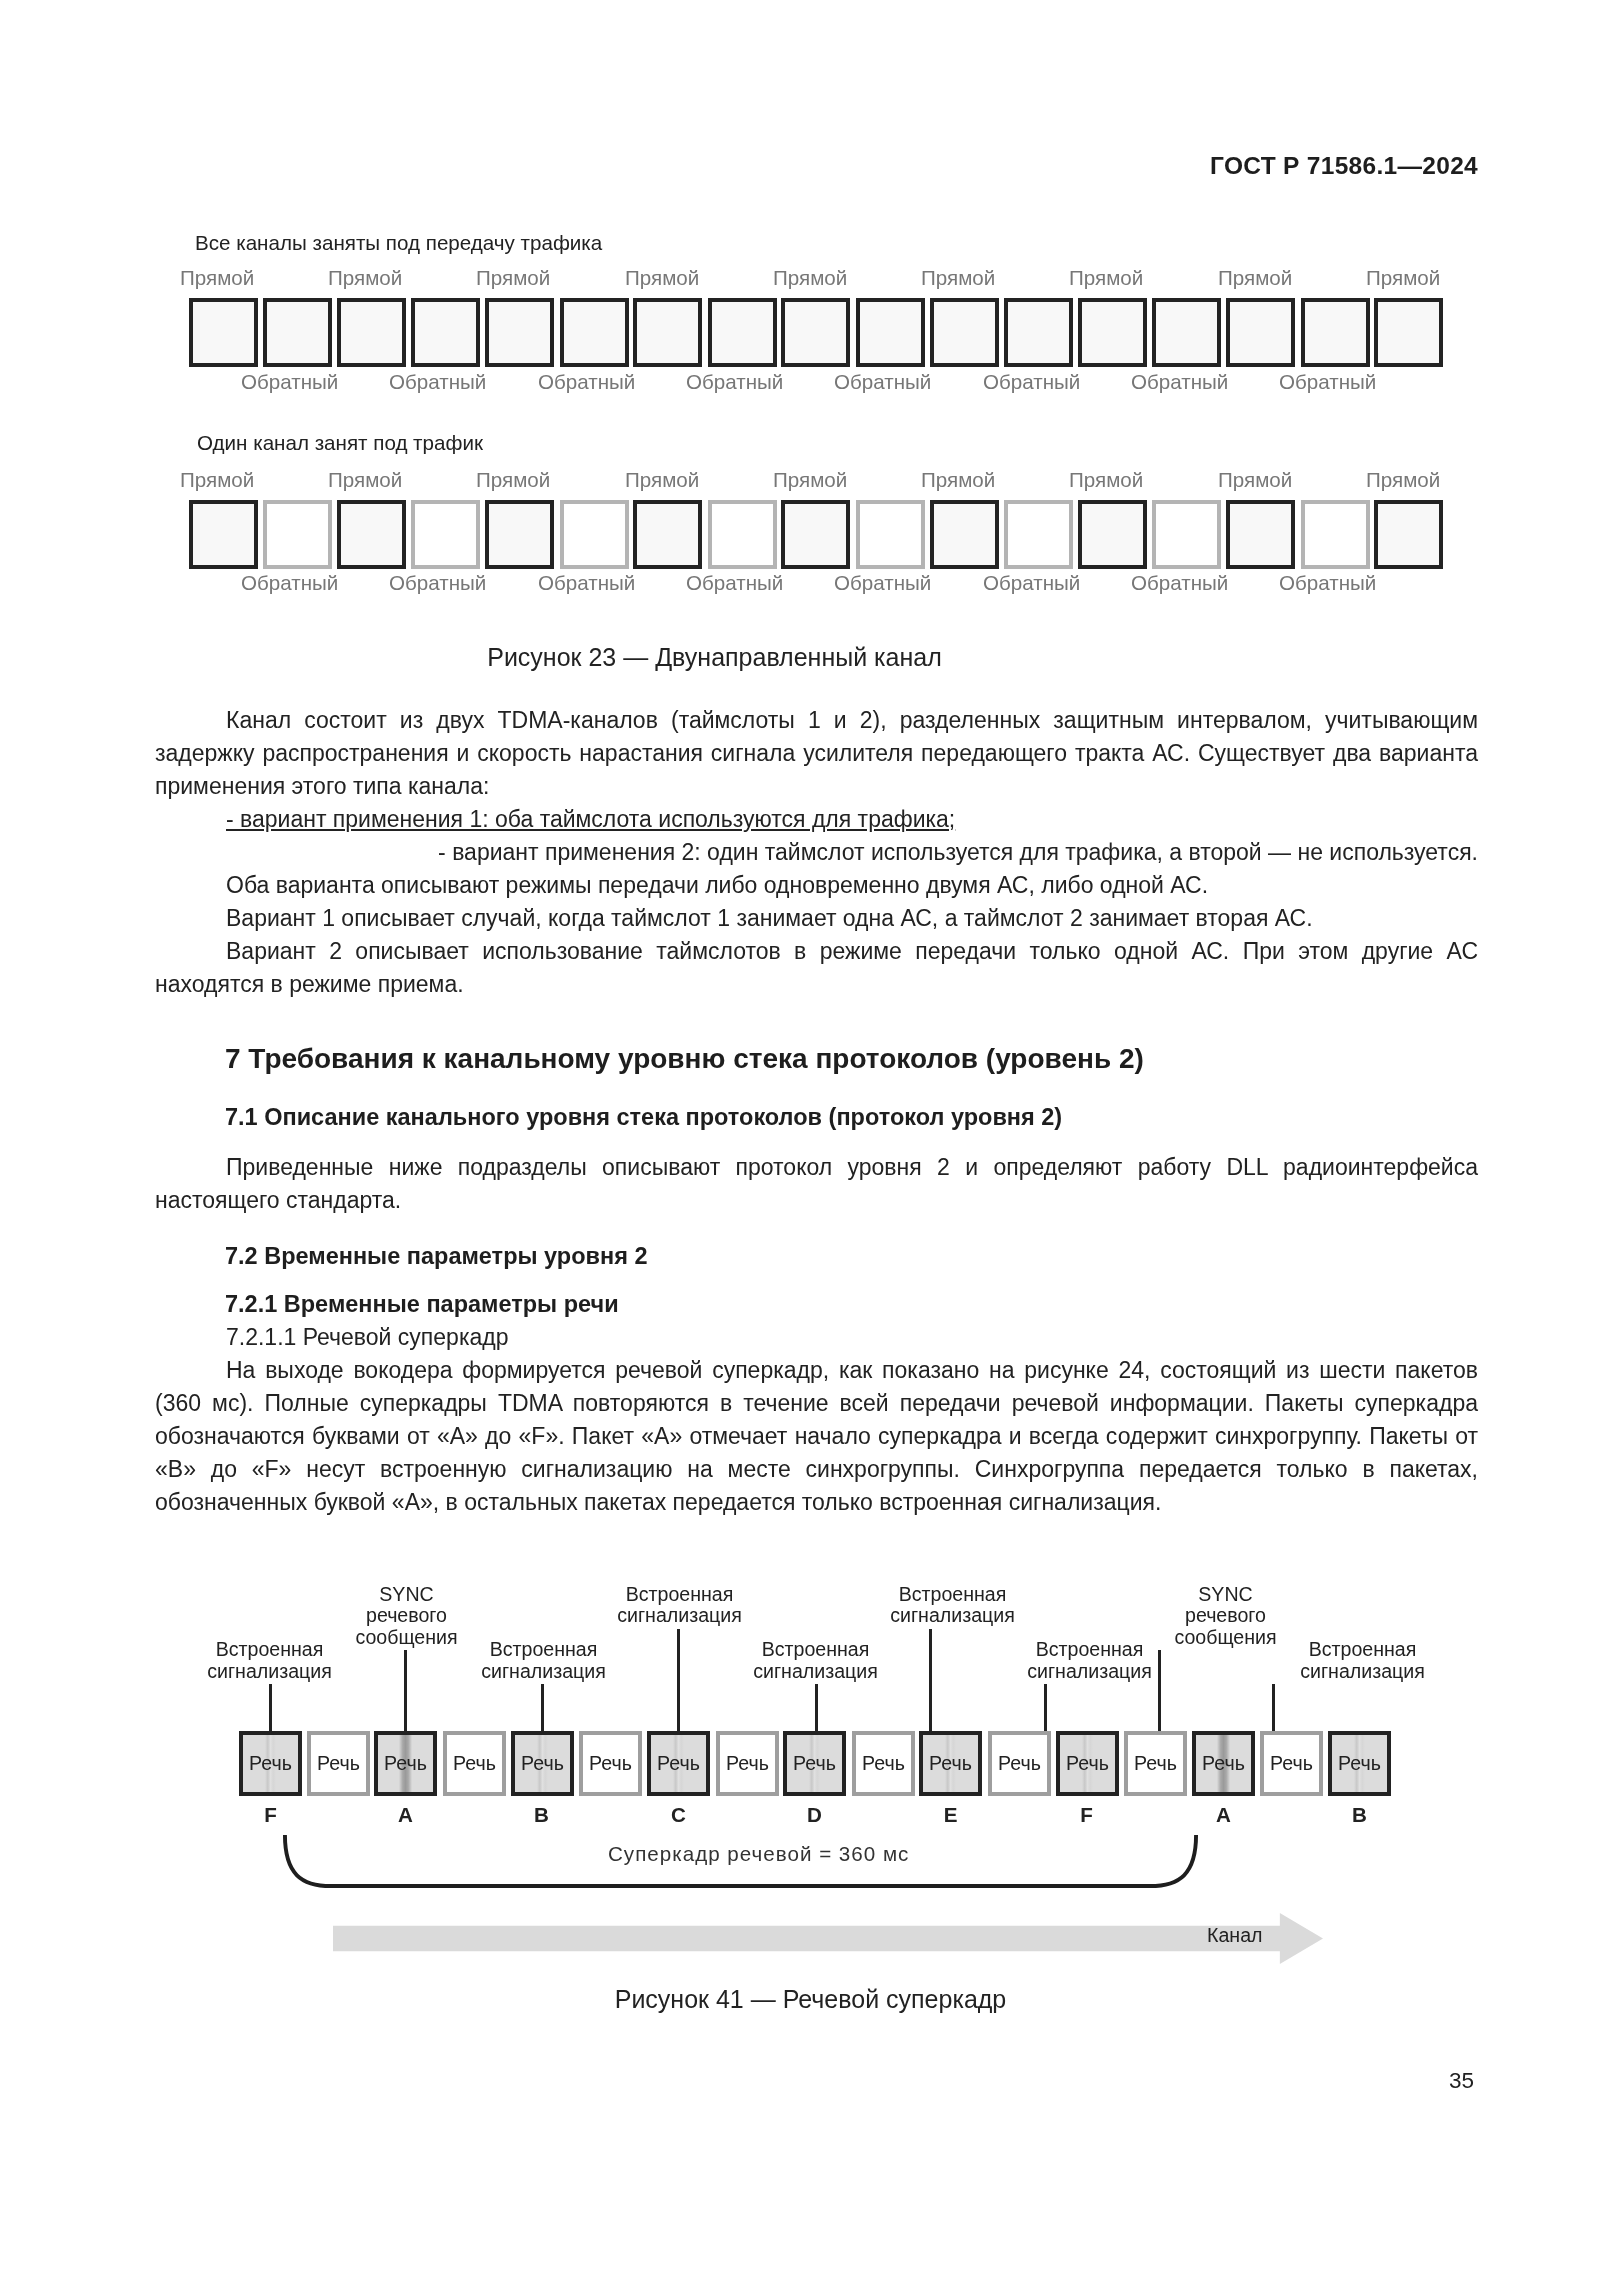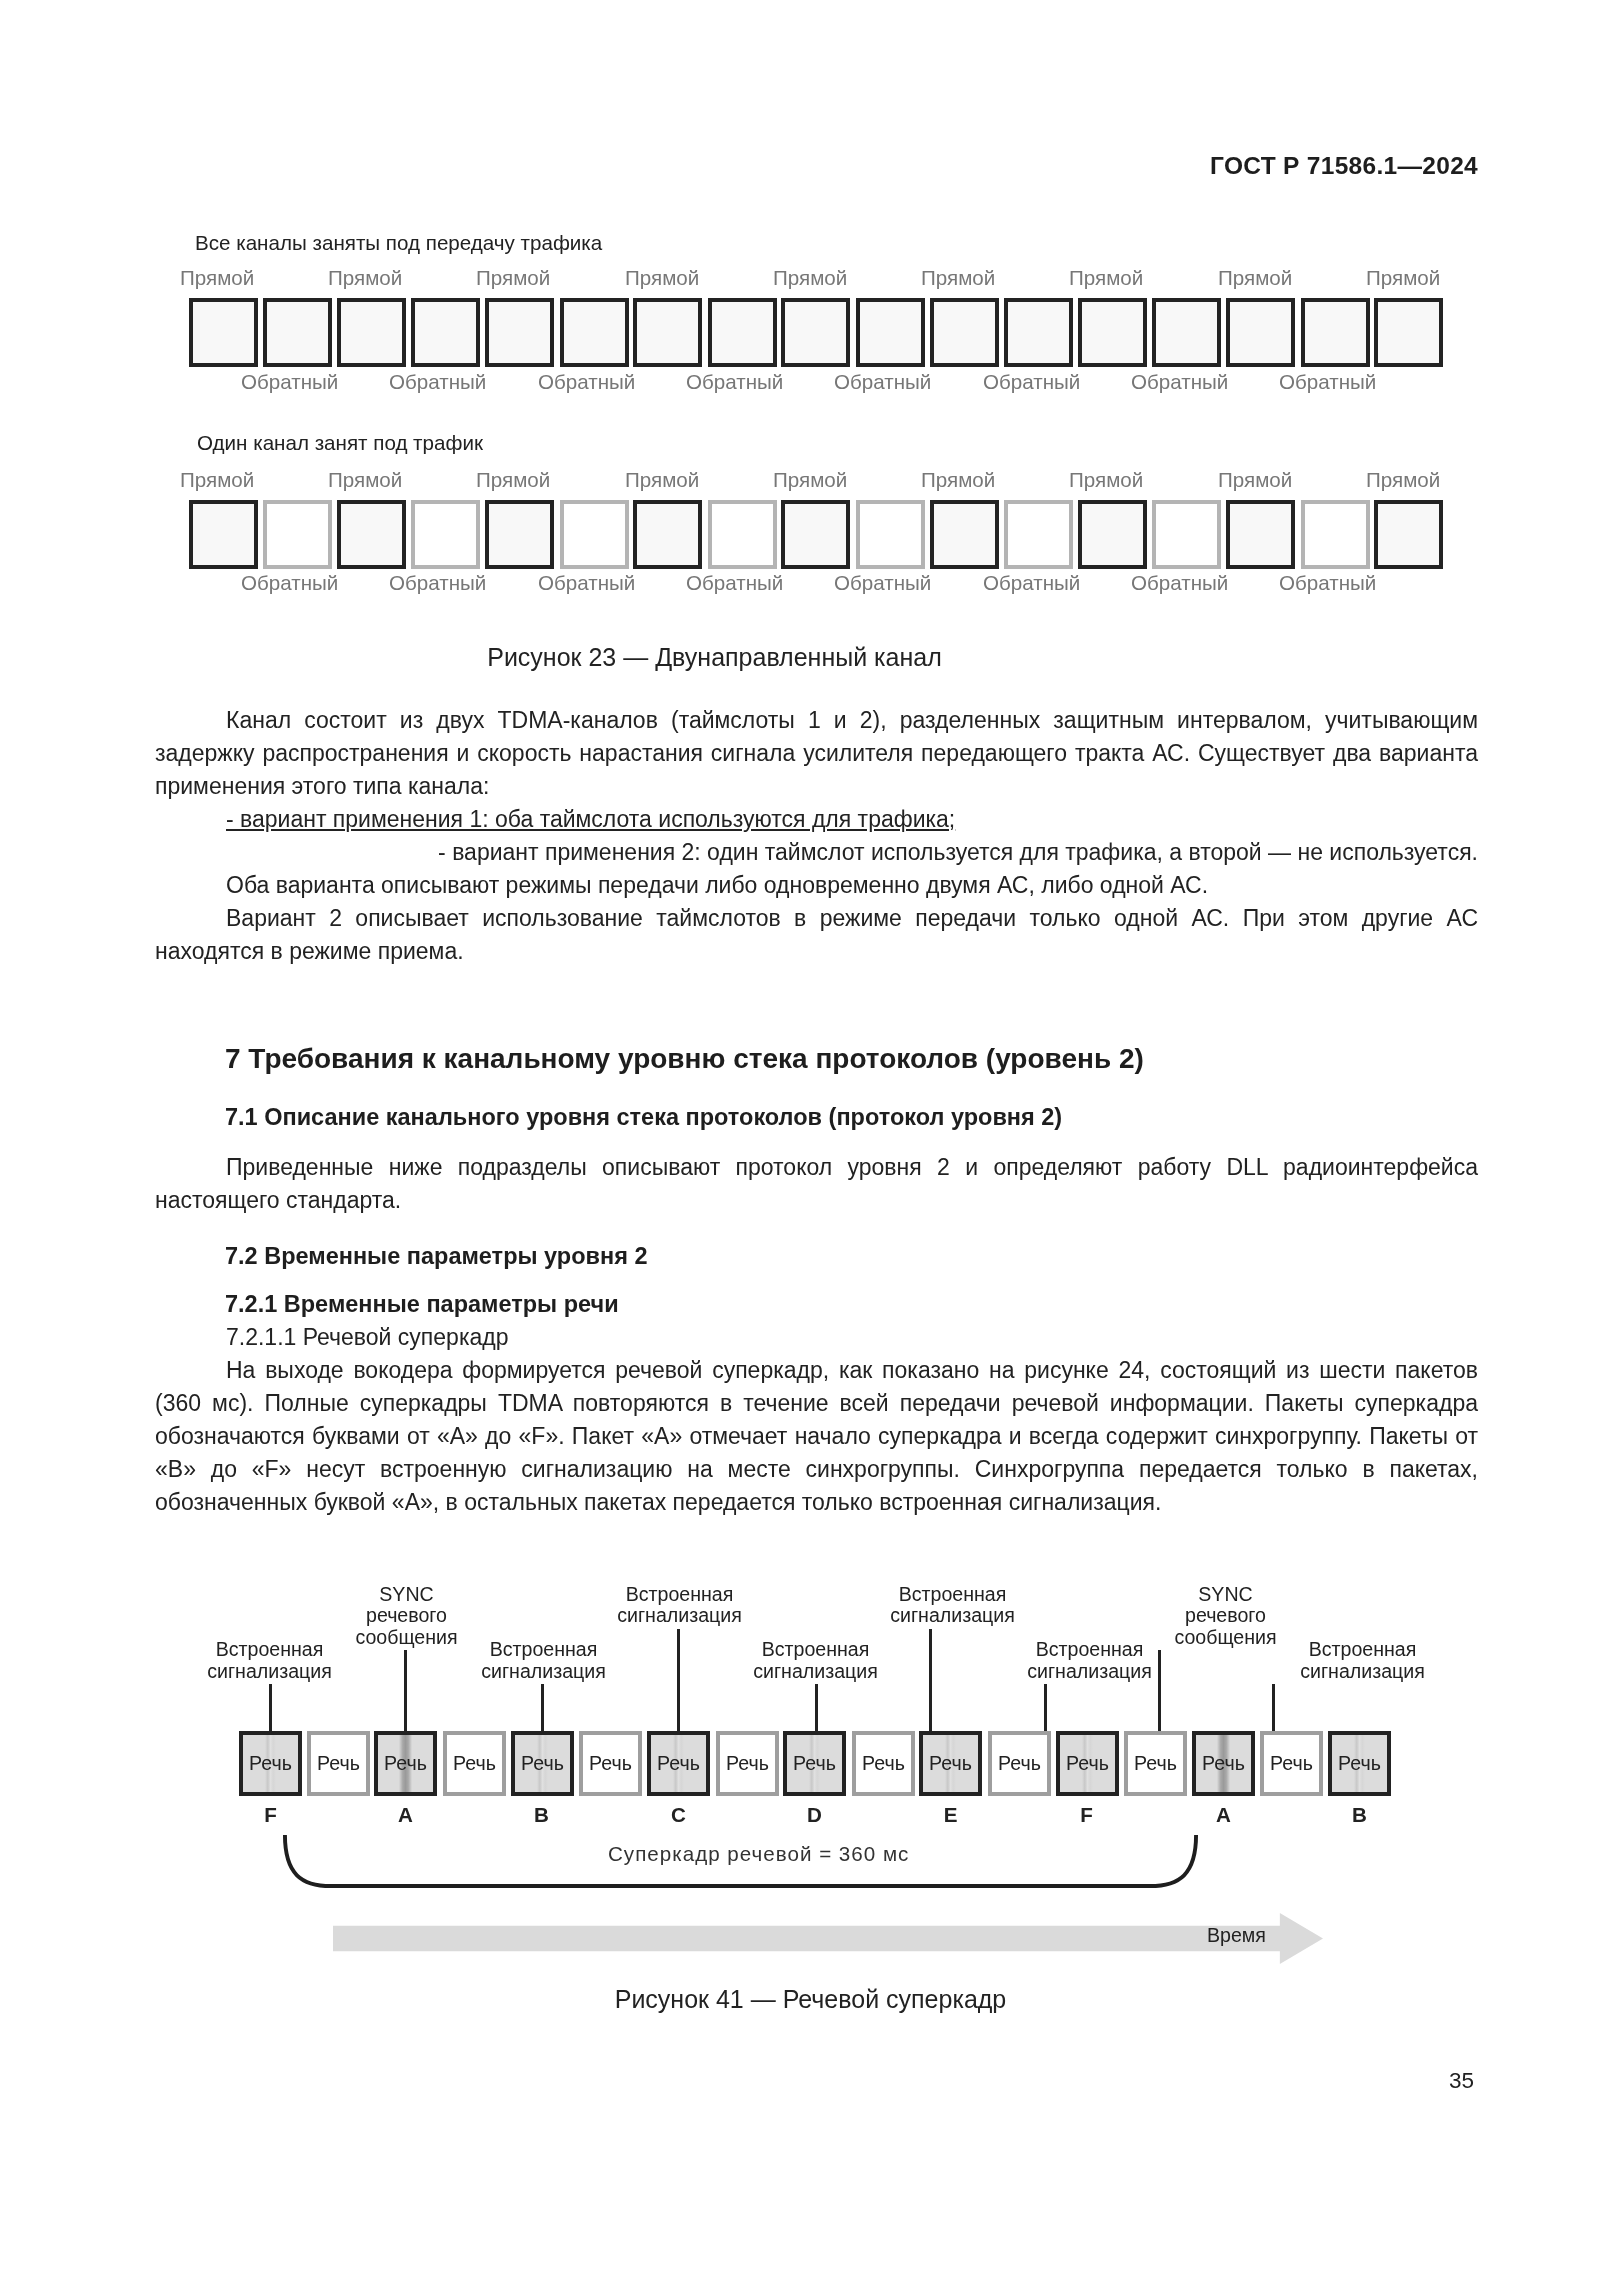--- a/index.html
+++ b/index.html
@@ -124,20 +124,21 @@
   </div>
 
   <div class="abs caption" style="top:643px;">Рисунок 23 — Двунаправленный канал</div>
 </div>
 
 <div class="abs para" style="top:704px;">
   <p>Канал состоит из двух TDMA-каналов (таймслоты 1 и 2), разделенных защитным интервалом, учитывающим задержку распространения и скорость нарастания сигнала усилителя передающего тракта АС. Существует два варианта применения этого типа канала:</p>
   <p style="text-align:left;text-decoration:underline;">- вариант применения 1: оба таймслота используются для трафика;</p>
   <p style="text-align:right;">- вариант применения 2: один таймслот используется для трафика, а второй — не используется.</p>
   <p style="text-align:left;">Оба варианта описывают режимы передачи либо одновременно двумя АС, либо одной АС.</p>
+  <p style="text-align:left;">Вариант 1 описывает случай, когда таймслот 1 занимает одна АС, а таймслот 2 занимает вторая АС.</p>
   <p>Вариант 2 описывает использование таймслотов в режиме передачи только одной АС. При этом другие АС находятся в режиме приема.</p>
 </div>
 
 <div class="abs h1" style="top:1043px;">7 Требования к канальному уровню стека протоколов (уровень 2)</div>
 <div class="abs h2" style="top:1104px;">7.1 Описание канального уровня стека протоколов (протокол уровня 2)</div>
 <div class="abs para" style="top:1151px;">
   <p>Приведенные ниже подразделы описывают протокол уровня 2 и определяют работу DLL радиоинтерфейса настоящего стандарта.</p>
 </div>
 <div class="abs h2" style="top:1243px;">7.2 Временные параметры уровня 2</div>
 <div class="abs h2" style="top:1291px;">7.2.1 Временные параметры речи</div>
@@ -266,19 +267,19 @@
       <path d="M 3 0 C 3 40, 20 52, 50 52 L 886 52 C 916 52, 933 40, 933 0" fill="none" stroke="#1e1e1e" stroke-width="4"></path>
     </svg>
   </div>
   <div class="abs" style="left:608px;top:274px;font-size:20.6px;letter-spacing:1px;color:#333;">Суперкадр речевой = 360 мс</div>
 
   <div class="abs" style="left:333px;top:345px;width:990px;height:51px;">
     <svg width="990" height="51" viewBox="0 0 1010 52">
       <polygon points="0,13 966,13 966,0 1010,26 966,52 966,39 0,39" fill="#dadada"></polygon>
     </svg>
   </div>
-  <div class="abs" style="left:1207px;top:356px;font-size:19.6px;color:#222;">Время</div>
+  <div class="abs" style="left:1207px;top:356px;font-size:19.6px;color:#222;">Канал</div>
 
   <div class="abs caption" style="top:417px;">Рисунок 41 — Речевой суперкадр</div>
 </div>
 
 <div class="abs page-num">35</div>
 
 
 </body></html>

